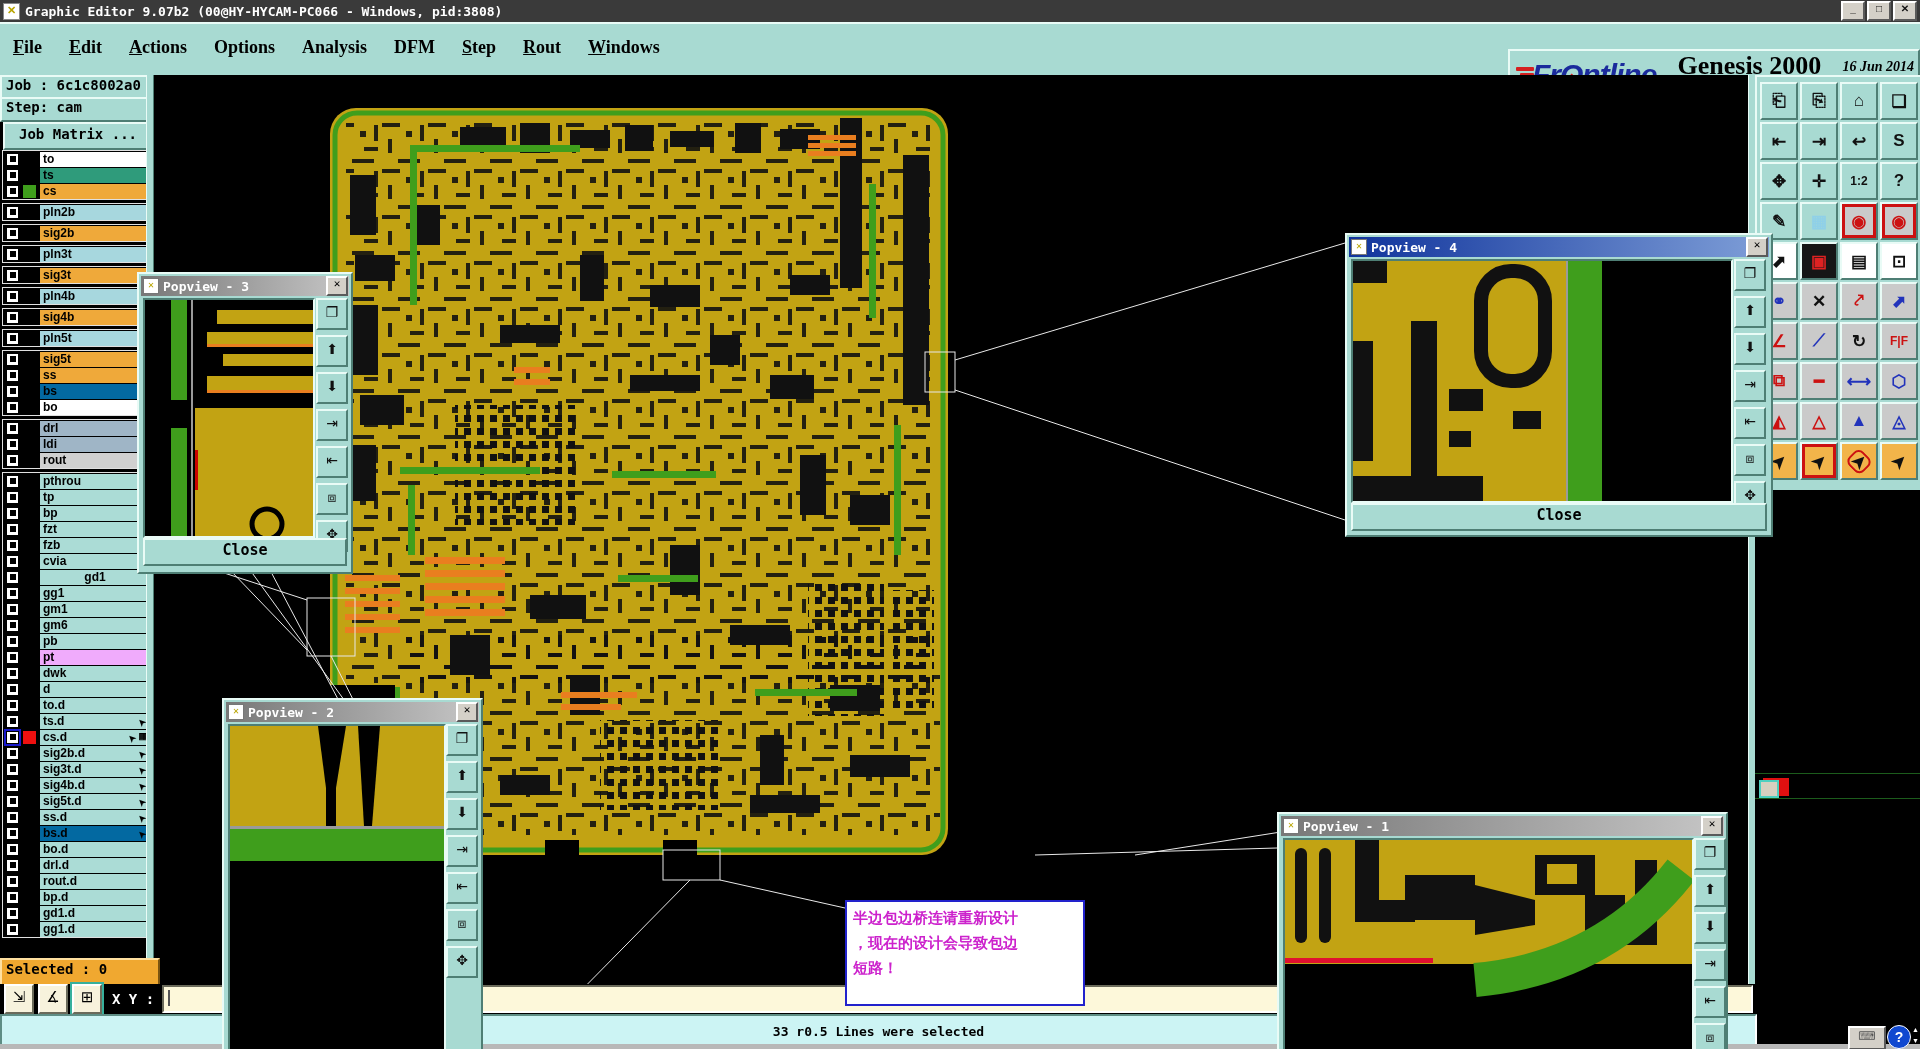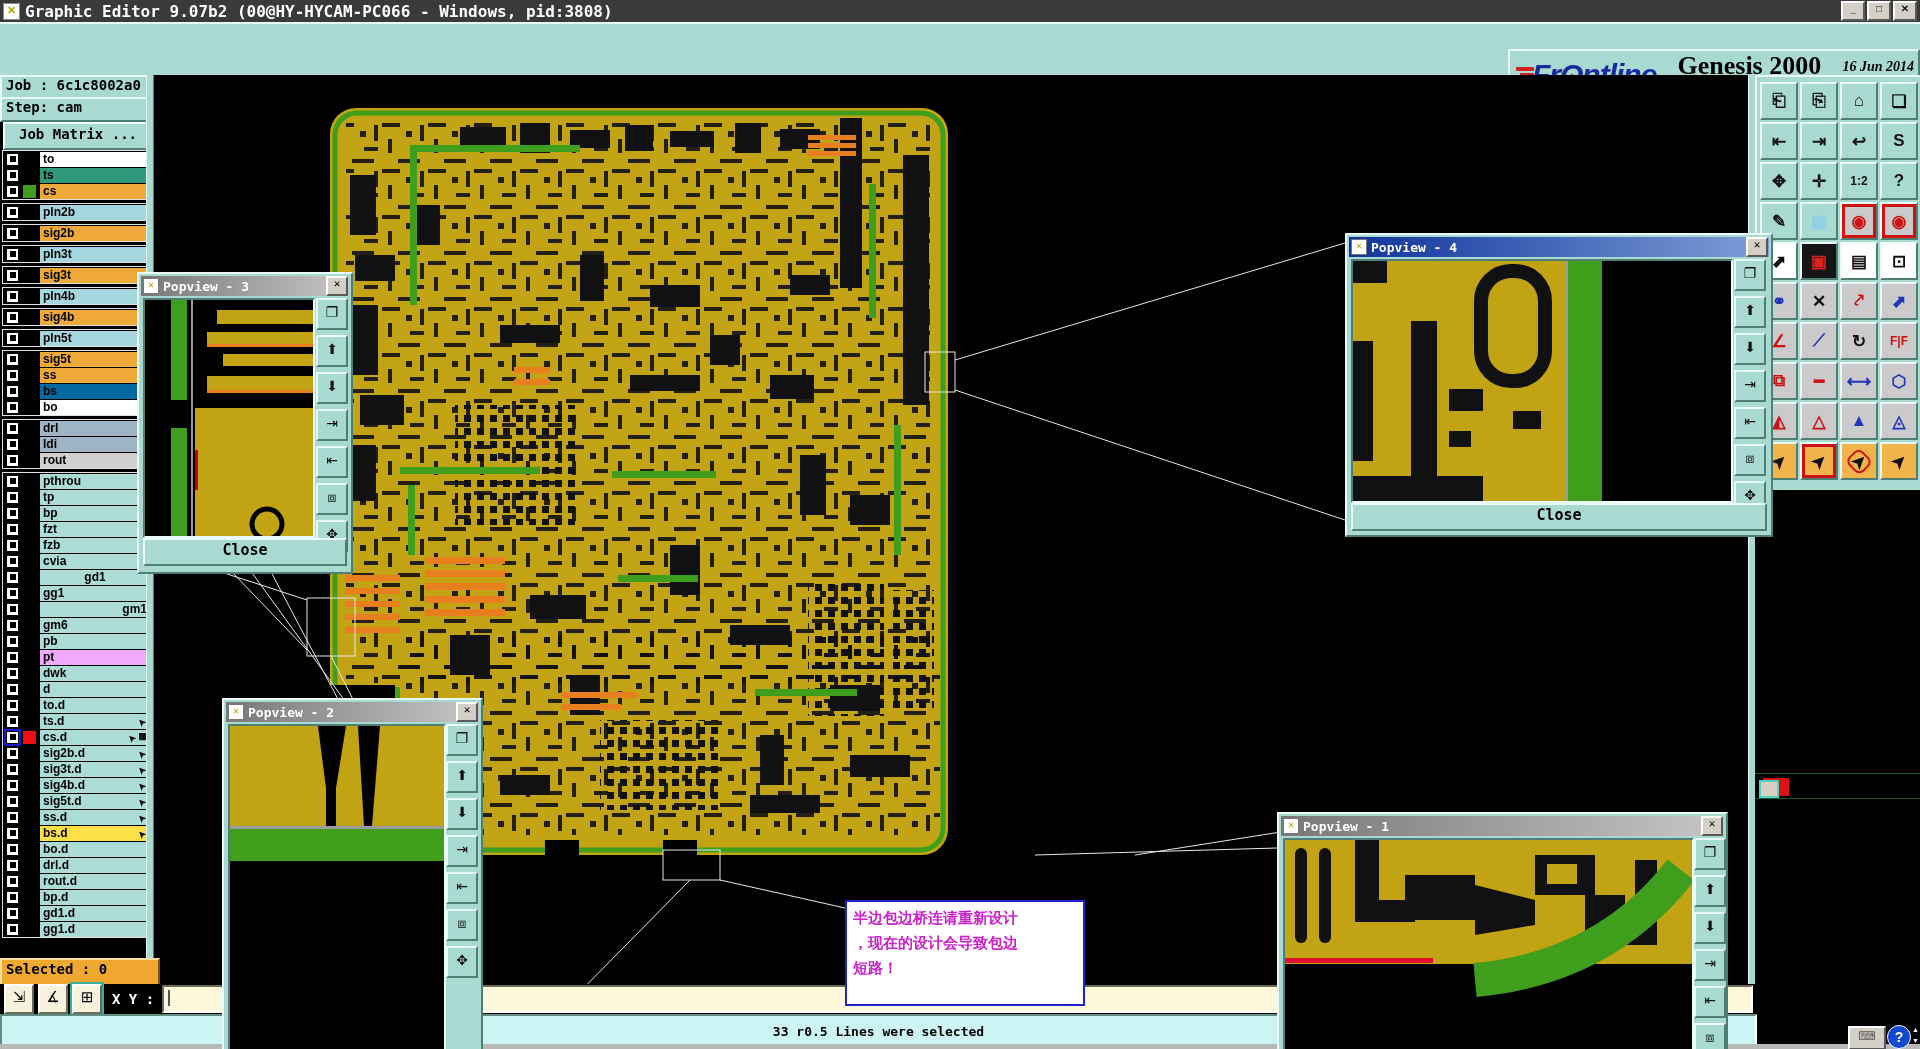--- a/index.html
+++ b/index.html
@@ -6,21 +6,21 @@
   #app{position:relative;width:1920px;height:1049px;overflow:hidden;background:#000;
        font-family:"Liberation Sans",sans-serif;-webkit-font-smoothing:none;}
   .abs{position:absolute;}
   
   .raised{border:2px solid;border-color:#e9fbf6 #4e7e74 #4e7e74 #e9fbf6;}
   .teal{background:#a8dad2;}
   
   #titlebar{left:0;top:0;width:1920px;height:22px;background:#3a3a3a;display:flex;align-items:center;}
   #titlebar .ticon{width:15px;height:15px;margin:0 5px 0 3px;background:#fff;border:1px solid #888;
       color:#b8a400;font-weight:bold;font-size:11px;line-height:13px;text-align:center;}
-  #titlebar .ttext{color:#fff;font-family:"DejaVu Sans Mono",monospace;font-weight:bold;font-size:16px;}
+  #titlebar .ttext{color:#fff;font-family:"DejaVu Sans Mono",monospace;font-weight:bold;font-size:13px;}
   .winbtn{width:20px;height:16px;background:#d4d0c8;border:2px solid;border-color:#fff #5a5a5a #5a5a5a #fff;
       font-size:10px;font-weight:bold;line-height:12px;text-align:center;color:#111;margin-left:2px;}
   
   #menubar{left:0;top:22px;width:1920px;height:53px;background:#a8dad2;
       border-top:2px solid #e9fbf6;border-bottom:2px solid #4e7e74;}
   .mi{position:relative;font-family:"Liberation Serif",serif;font-weight:bold;font-size:18px;color:#000;
       margin-right:27px;cursor:default;}
   #menu-items{position:absolute;left:13px;top:13px;display:flex;}
   #help-item{position:absolute;left:1457px;top:15px;font-family:"Liberation Serif",serif;font-weight:bold;font-size:16px;margin-top:39px;}
   
@@ -131,20 +131,31 @@
     <div class="ticon">✕</div>
     <div class="ttext">Graphic Editor 9.07b2 (00@HY-HYCAM-PC066 - Windows, pid:3808)</div>
     <div style="margin-left:auto;display:flex;margin-right:3px;">
       <div class="winbtn">_</div>
       <div class="winbtn">□</div>
       <div class="winbtn">✕</div>
     </div>
   </div>
 
   <div class="abs" id="menubar">
+    <div id="menu-items">
+        <span class="mi"><u>F</u>ile</span>
+        <span class="mi"><u>E</u>dit</span>
+        <span class="mi"><u>A</u>ctions</span>
+        <span class="mi">Options</span>
+        <span class="mi">Analysis</span>
+        <span class="mi">DFM</span>
+        <span class="mi"><u>S</u>tep</span>
+        <span class="mi"><u>R</u>out</span>
+        <span class="mi"><u>W</u>indows</span>
+      </div>
     <div id="help-item">Help</div>
 
     <div class="abs raised" id="brand">
       <span class="logo"><span class="speed"><i style="top:2px;width:18px;"></i><i style="top:8px;width:14px;"></i><i style="top:14px;width:18px;"></i></span><span>Fr</span><span class="logo-o"><span>O</span><em>◆</em></span><span>ntline</span></span>
       <span class="mid">
         <div class="genesis">Genesis 2000</div>
         <div class="gesub">Graphic Editor</div>
       </span>
       <span class="gedate">
         <div>16 Jun 2014</div>
@@ -402,21 +413,21 @@
           <span class="sw"></span>
           <span class="lbl" style="background: rgb(171, 220, 214);">
             <b>gg1</b>
           </span>
         </div>
         <div class="lrow">
           <span class="cb">
             <i></i>
           </span>
           <span class="sw"></span>
-          <span class="lbl" style="background: rgb(171, 220, 214); justify-content: flex-end;">
+          <span class="lbl" style="background: rgb(171, 220, 214);">
             <b>gm1</b>
           </span>
         </div>
         <div class="lrow">
           <span class="cb">
             <i></i>
           </span>
           <span class="sw"></span>
           <span class="lbl" style="background: rgb(171, 220, 214);">
             <b>gm6</b>
@@ -536,21 +547,21 @@
           <span class="lbl" style="background: rgb(171, 220, 214);">
             <b>ss.d</b>
             <span class="arw">➤</span>
           </span>
         </div>
         <div class="lrow">
           <span class="cb">
             <i></i>
           </span>
           <span class="sw"></span>
-          <span class="lbl" style="background: #fde047;">
+          <span class="lbl" style="background: #0369a1;">
             <b>bs.d</b>
             <span class="arw">➤</span>
           </span>
         </div>
         <div class="lrow">
           <span class="cb">
             <i></i>
           </span>
           <span class="sw"></span>
           <span class="lbl" style="background: rgb(171, 220, 214);">

